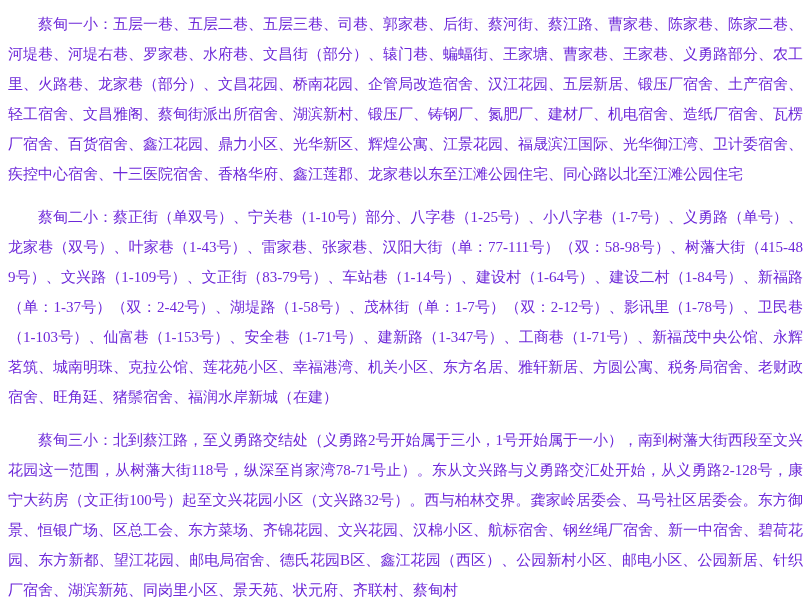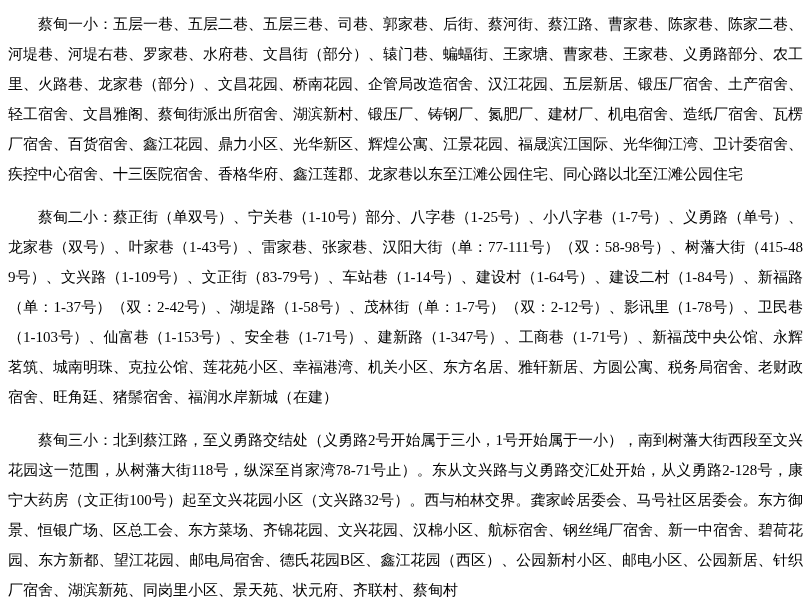--- a/index.html
+++ b/index.html
@@ -14,21 +14,21 @@
     padding: 9px 8px 0 8px;
     overflow: hidden;
     font-family: "Liberation Serif", "DejaVu Serif", serif;
   }
   main {
     width: 795px;
   }
   p.district {
     font-size: 15px;
     line-height: 30px;
-    color: #000000;
+    color: #6d28d9;
     text-align: justify;
     text-indent: 2em;
     margin: 0 0 13px 0;
     word-break: break-all;
     font-weight: 400;
   }
 </style>
 </head>
 <body>
 

